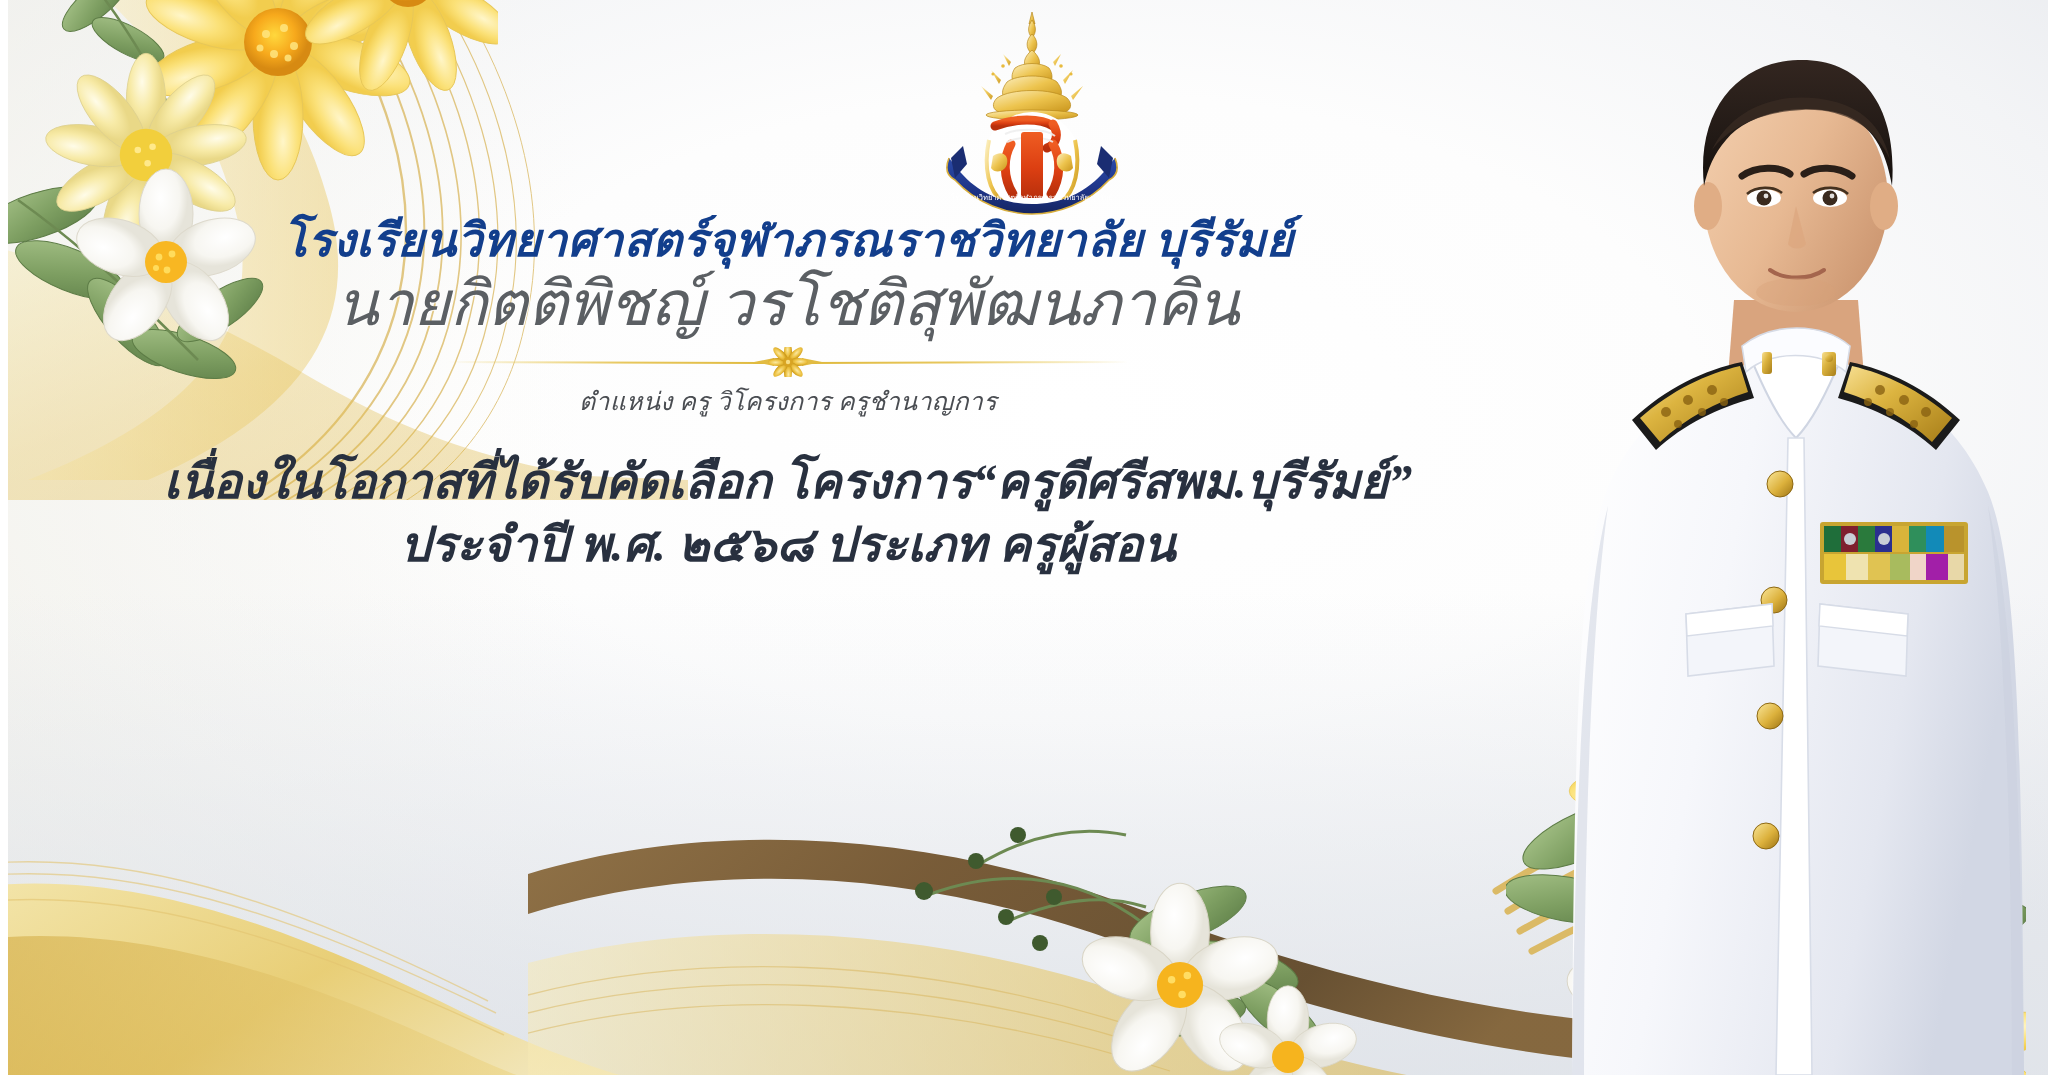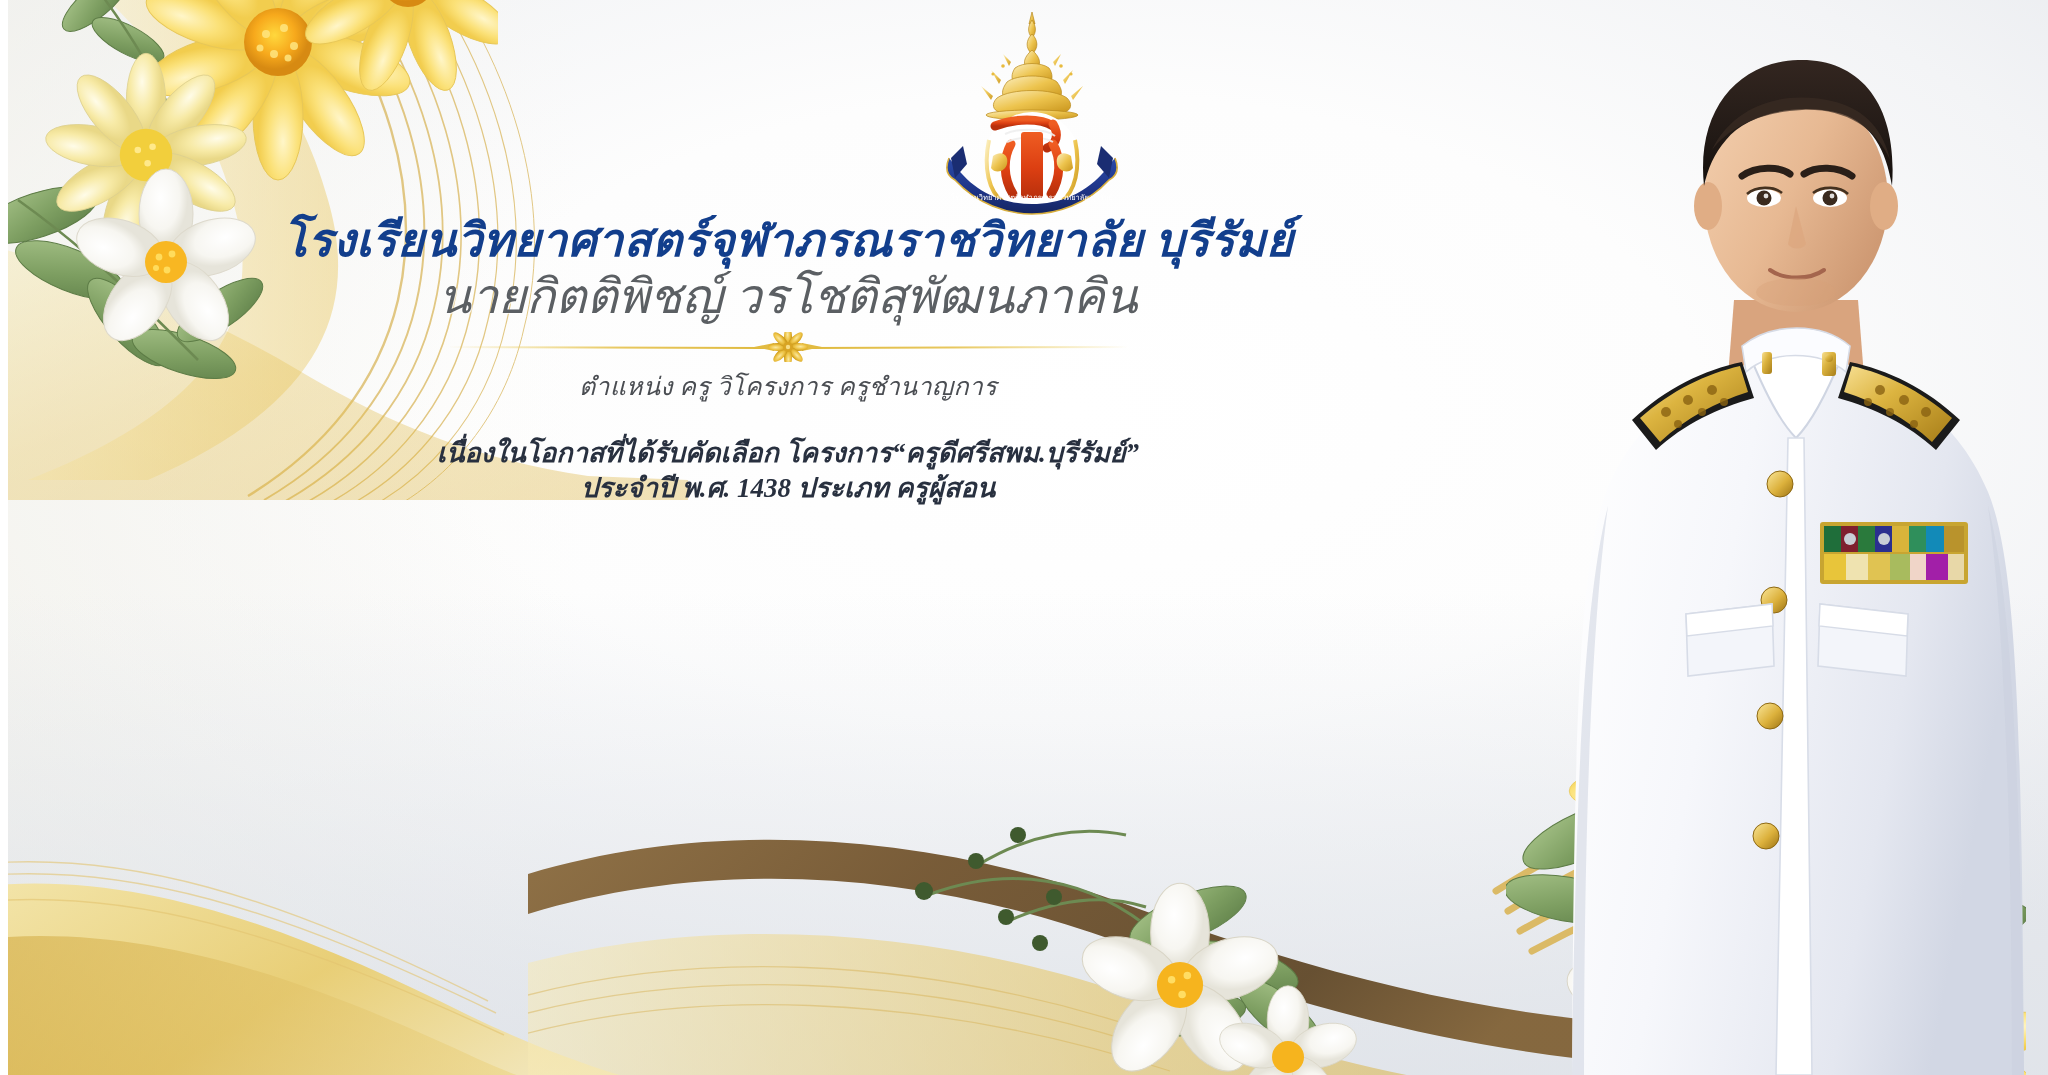--- a/index.html
+++ b/index.html
@@ -75,21 +75,21 @@
     font-size:62px;
     color:#5b5f63;
     line-height:1.12;
     margin-top:14px;
     text-align:center;
     text-shadow:1px 1px 0 rgba(255,255,255,.7);
   }
   .person-name{
     font-family:"Liberation Serif","DejaVu Serif",serif;
     font-style:italic;
-    font-size:48px;
+    font-size:62px;
     color:#5b5f63;
     line-height:1.12;
     margin-top:2px;
     text-align:right;
     text-shadow:1px 1px 0 rgba(255,255,255,.7);
   }
 
   
   .divider{
     position:relative;
@@ -108,21 +108,21 @@
     letter-spacing:.3px;
   }
 
   .award-block{
     margin-top:30px;
     text-align:center;
     font-family:"Liberation Serif","DejaVu Serif",serif;
     font-style:italic;
     font-weight:bold;
     color:#28303f;
-    font-size:27px;
+    font-size:48px;
     line-height:1.30;
   }
   .award-block div{ white-space:nowrap; }
 
   
   .portrait{
     position:absolute;
     right:0px; top:0;
     width:520px; height:1075px;
     z-index:5;
@@ -732,18 +732,18 @@
           <circle r="5" fill="#d8a423"></circle>
           <circle r="2.2" fill="#f7dd86"></circle>
         </g>
       </svg>
     </div>
 
     <div class="position-line">ตำแหน่ง ครู  วิโครงการ ครูชำนาญการ</div>
 
     <div class="award-block">
       <div>เนื่องในโอกาสที่ได้รับคัดเลือก โครงการ“ครูดีศรีสพม.บุรีรัมย์”</div>
-      <div>ประจำปี พ.ศ. 1438 ประเภท ครูผู้สอน</div>
+      <div>ประจำปี พ.ศ. ๒๕๖๘ ประเภท ครูผู้สอน</div>
     </div>
 
   </div>
 
 </div>
 
 </body></html>

